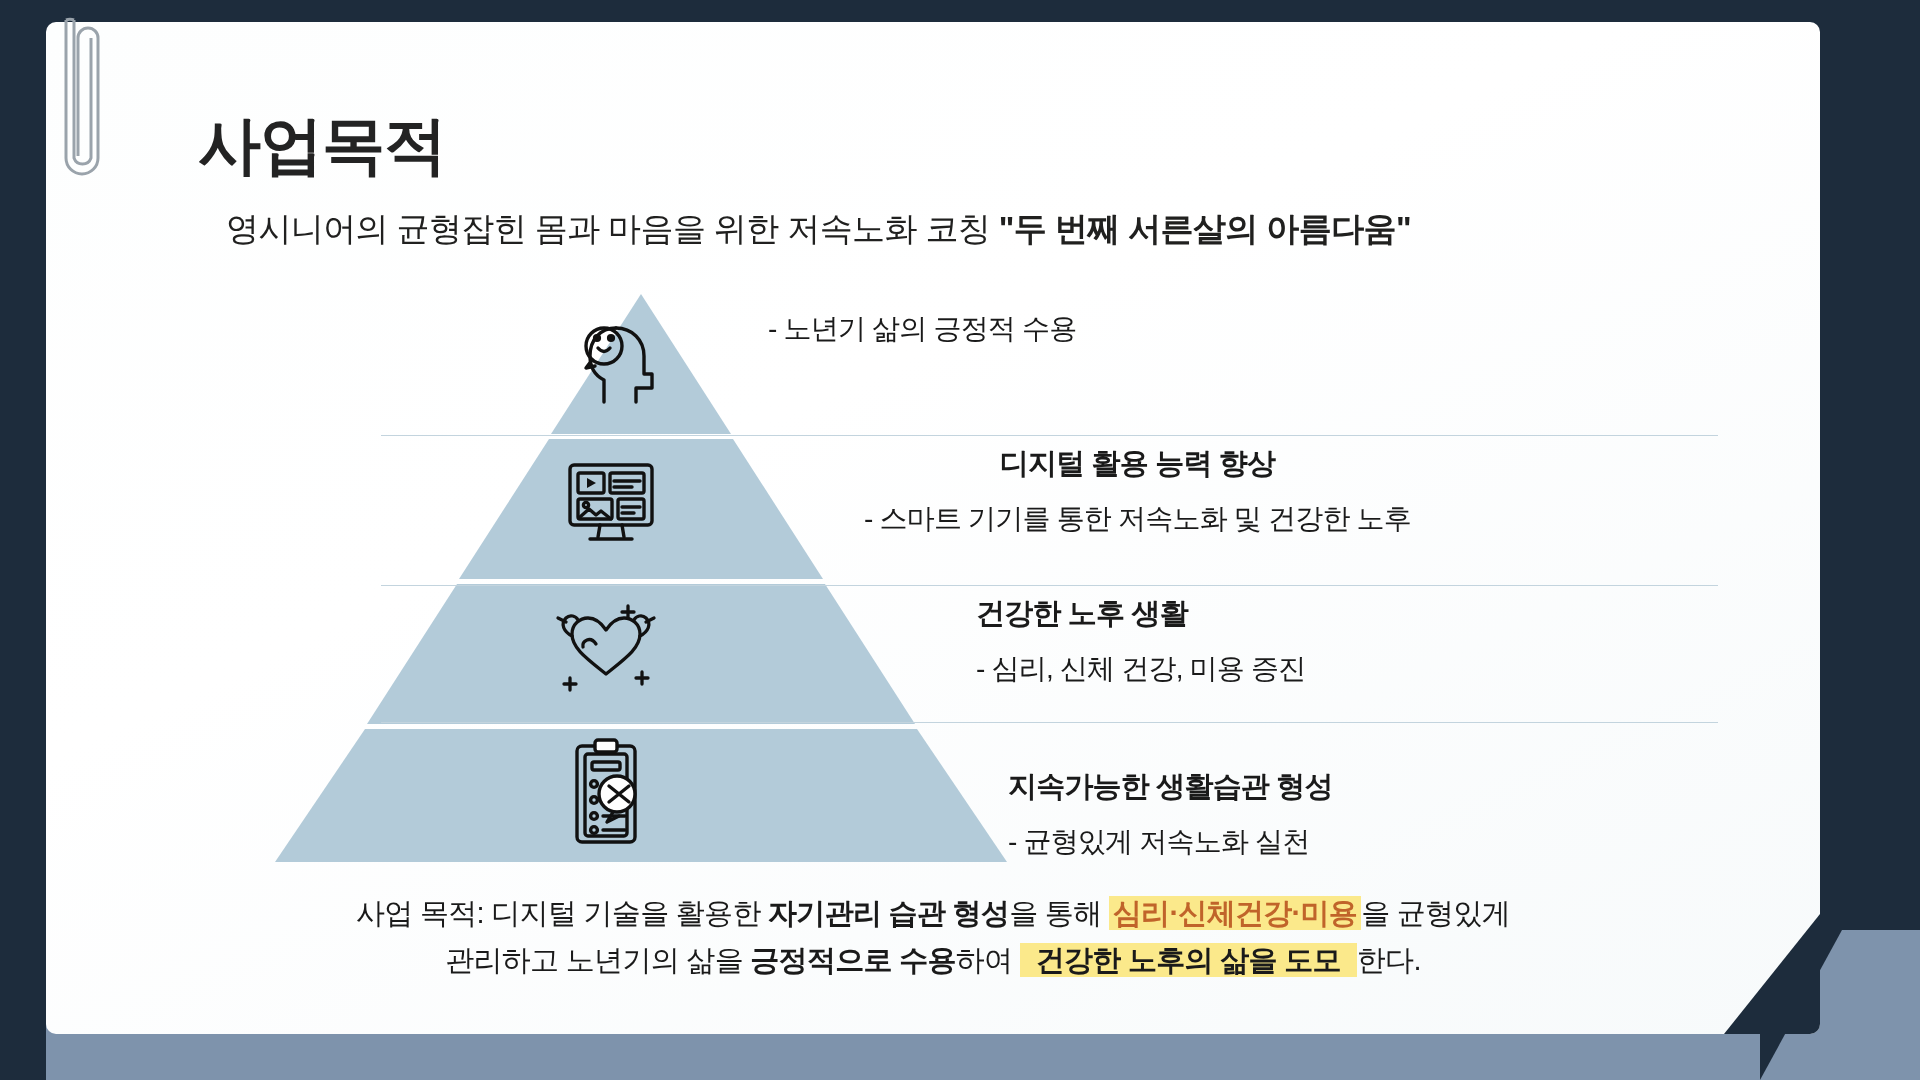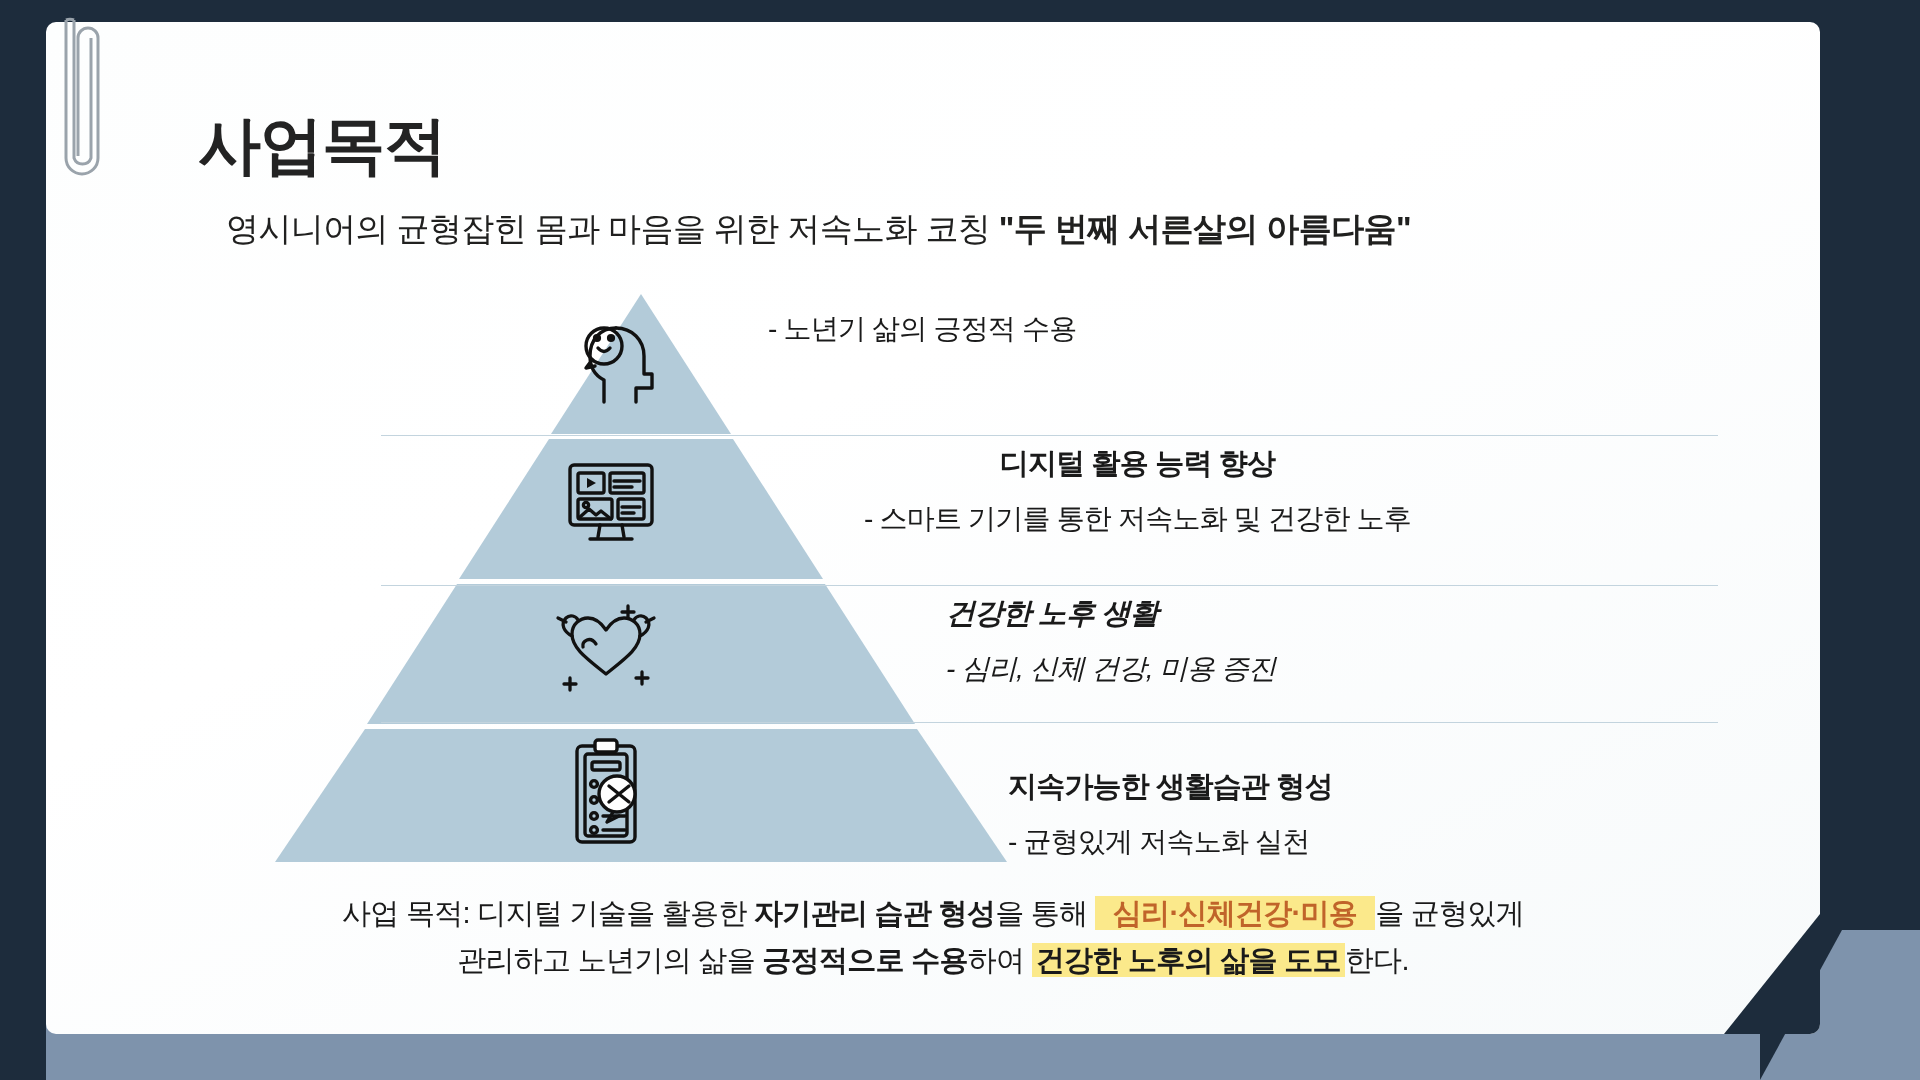--- a/index.html
+++ b/index.html
@@ -134,27 +134,27 @@
     text-align: center;
     z-index: 9;
     font-size: 29px;
     line-height: 1.62;
     color: #1a1a1a;
     letter-spacing: -0.7px;
   }
   .summary .b { font-weight: 800; }
   .hl-yellow {
     background: #fbe98b;
-    padding: 1px 4px;
+    padding: 1px 16px;
   }
   .hl-orange {
     background: #fbe98b;
     color: #c0642a;
     font-weight: 700;
-    padding: 1px 18px;
+    padding: 1px 4px;
   }
   .summary-line { display: block; }
 </style>
 </head>
 <body>
 
 <div id="slide">
 
   <div class="ribbon-band"></div>
   <div class="ribbon-left-cap"></div>
@@ -247,21 +247,21 @@
 
     <div class="tier-text" style="left:722px; top:272px;">
       <div class="tier-sub">- 노년기 삶의 긍정적 수용</div>
     </div>
 
     <div class="tier-text" style="left:818px; top:422px;text-align:center;">
       <div class="tier-head">디지털 활용 능력 향상</div>
       <div class="tier-sub">- 스마트 기기를 통한 저속노화 및 건강한 노후</div>
     </div>
 
-    <div class="tier-text" style="left:900px; top:572px;font-style:italic;">
+    <div class="tier-text" style="left:930px; top:572px;">
       <div class="tier-head">건강한 노후 생활</div>
       <div class="tier-sub">- 심리, 신체 건강, 미용 증진</div>
     </div>
 
     <div class="tier-text" style="left:962px; top:745px;">
       <div class="tier-head">지속가능한 생활습관 형성</div>
       <div class="tier-sub">- 균형있게 저속노화 실천</div>
     </div>
 
     <div class="card-fold"></div>

